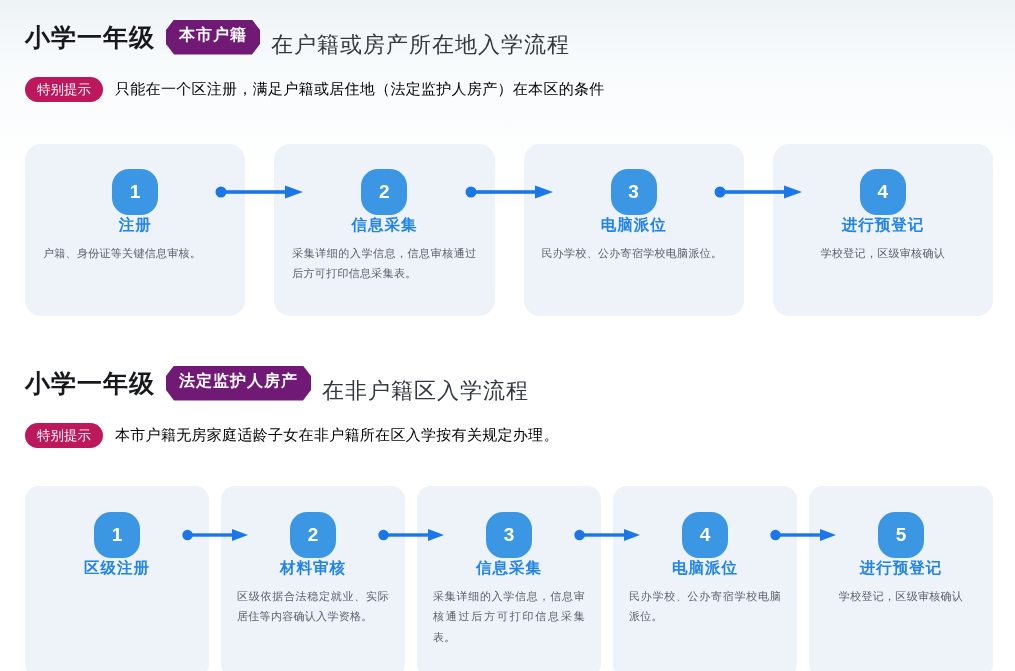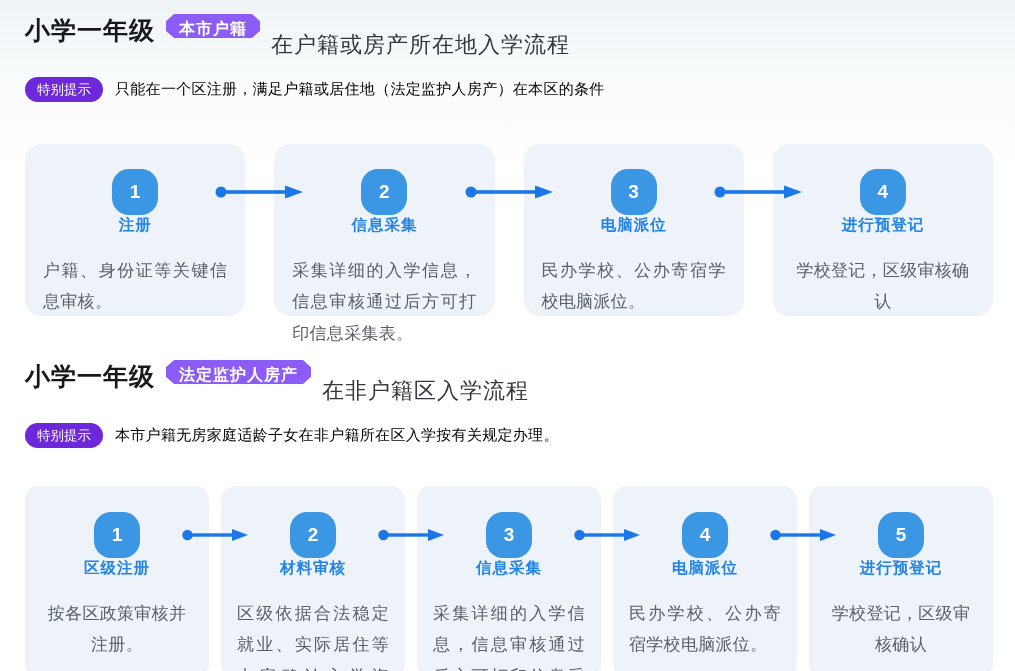--- a/index.html
+++ b/index.html
@@ -6,34 +6,34 @@
   body{
     width:1015px;height:671px;
     font-family:"Liberation Sans","DejaVu Sans",sans-serif;
     background:linear-gradient(180deg,#eef3f6 0%,#f8fbfc 10%,#ffffff 26%);
     overflow:hidden;
     -webkit-font-smoothing:antialiased;
   }
   .page{box-sizing:border-box;width:1015px;height:671px;padding:14px 22px 0 25px;}
 
   
-  .sec-header{display:flex;align-items:flex-start;gap:11px;margin-top:0;}
+  .sec-header{display:flex;align-items:center;gap:11px;margin-top:0;}
   .sec-header.second{margin-top:44px;}
   .title-bold{font-size:25px;font-weight:900;color:#17191c;letter-spacing:1px;line-height:32px;}
   .title-badge{
-    background:#8b5cf6;color:#ffffff;font-size:16px;font-weight:700;
-    height:24px;line-height:29px;padding:0 13px;letter-spacing:1px;
+    background:#701a75;color:#ffffff;font-size:16px;font-weight:700;
+    height:35px;line-height:29px;padding:0 13px;letter-spacing:1px;
     clip-path:polygon(8px 0%,calc(100% - 8px) 0%,100% 30%,100% 70%,calc(100% - 8px) 100%,8px 100%,0% 70%,0% 30%);
   }
   .title-rest{font-size:22px;font-weight:400;color:#33383f;letter-spacing:1px;margin-top:16px;}
 
   
   .tip-row{display:flex;align-items:center;gap:12px;margin-top:17px;}
   .tip-badge{
-    background:#6d28d9;color:#ffffff;font-size:13.5px;font-weight:500;
+    background:#be185d;color:#ffffff;font-size:13.5px;font-weight:500;
     height:25px;line-height:25px;padding:0 12px;border-radius:999px;flex:0 0 auto;
   }
   .tip-text{font-size:15px;color:#000000;letter-spacing:.3px;}
 
   
   .cards{display:flex;margin-top:42px;}
   .cards.row1{gap:29px;}
   .cards.row2{gap:12px;margin-top:38px;}
   .card{
     position:relative;flex:1 1 0;background:#edf3f9;border-radius:16px;
@@ -42,21 +42,21 @@
   }
   .row1 .card{height:172px;padding:25px 18px 0;}
   .row2 .card{height:192px;padding:26px 16px 0;border-radius:14px;}
   .num-badge{
     width:46px;height:46px;border-radius:17px;background:#3b96e3;
     color:#ffffff;font-size:19px;font-weight:700;
     display:grid;place-items:center;flex:0 0 auto;
   }
   .step-title{font-size:15.5px;font-weight:700;color:#2384e8;letter-spacing:1px;}
   .step-desc{
-    margin-top:19px;font-size:17px;color:#5a6068;line-height:1.85;
+    margin-top:7px;font-size:11px;color:#5a6068;line-height:1.85;
     width:100%;text-align:justify;letter-spacing:.3px;
   }
 
   
   .arrow{position:absolute;z-index:3;pointer-events:none;}
   .row1 .arrow{top:40px;right:-58px;width:88px;height:16px;}
   .row2 .arrow{top:41px;right:-39px;width:66px;height:16px;}
   .card:last-child .arrow{display:none;}
   .arrow svg{display:block;width:100%;height:100%;}
 </style>
@@ -134,21 +134,20 @@
   <div class="tip-row">
     <span class="tip-badge">特别提示</span>
     <span class="tip-text">本市户籍无房家庭适龄子女在非户籍所在区入学按有关规定办理。</span>
   </div>
 
   <div class="cards row2">
 
       <div class="card">
         <div class="num-badge">1</div>
         <div class="step-title">区级注册</div>
-        <div class="step-desc" style="text-align: center;">按各区政策审核并注册。</div>
         <span class="arrow">
           <svg viewBox="0 0 66 16" xmlns="http://www.w3.org/2000/svg">
             <circle cx="5.5" cy="8" r="5.2" fill="#1b76e8"></circle>
             <rect x="5" y="6.3" width="46" height="3.4" fill="#1b76e8"></rect>
             <polygon points="50,2 66,8 50,14" fill="#1b76e8"></polygon>
           </svg>
         </span>
       </div>
 
       <div class="card">

